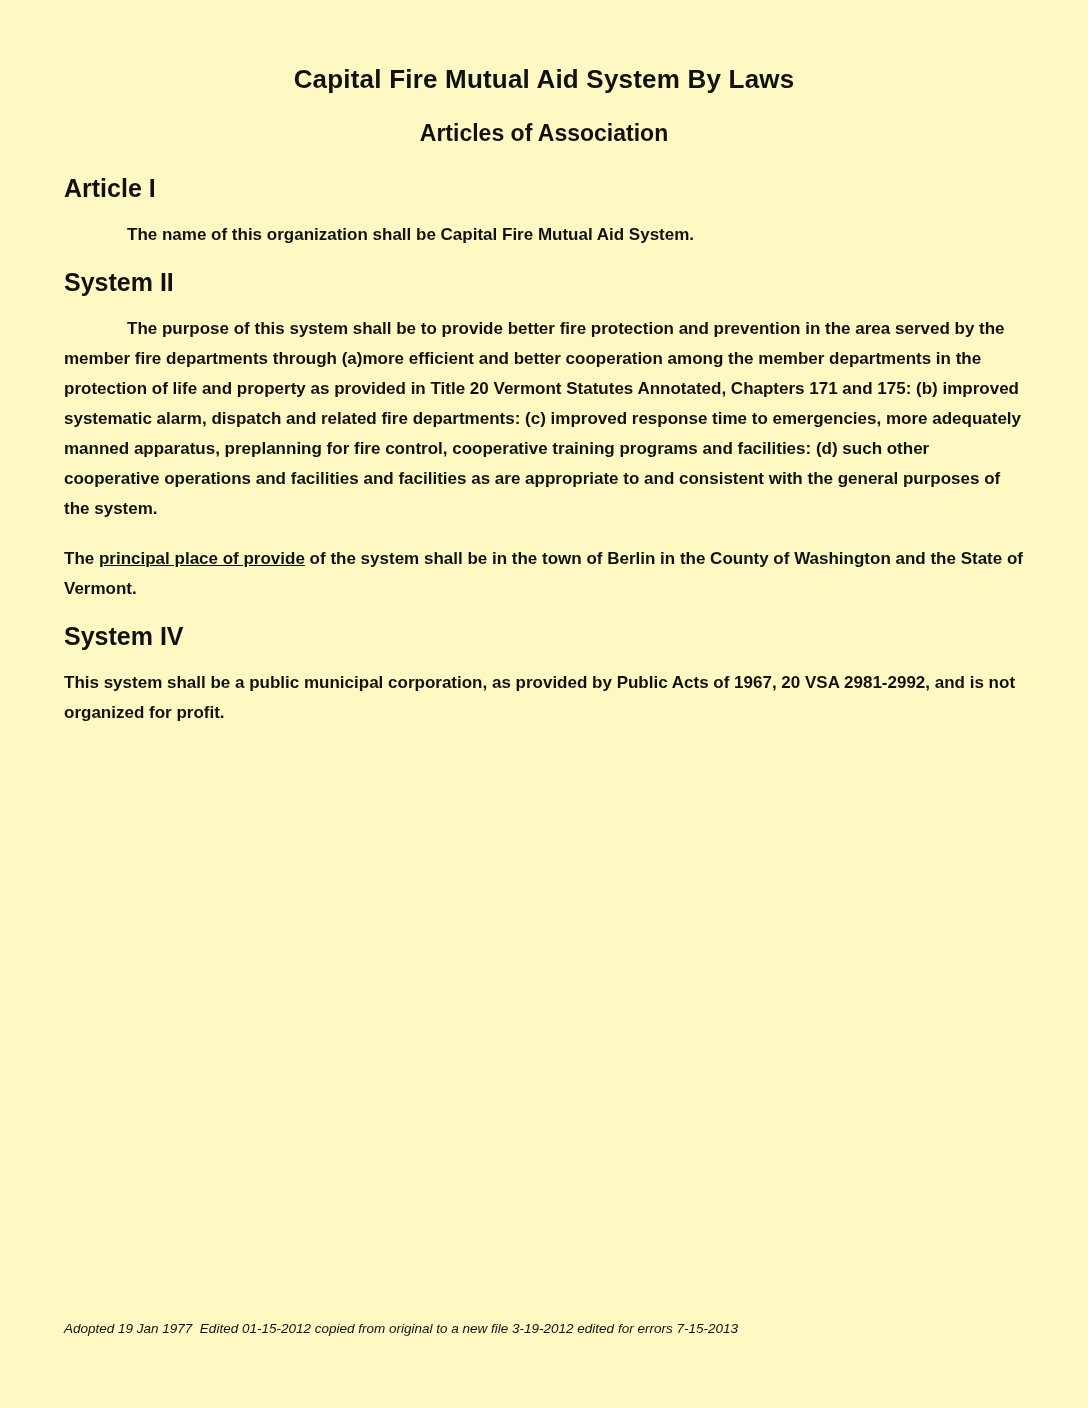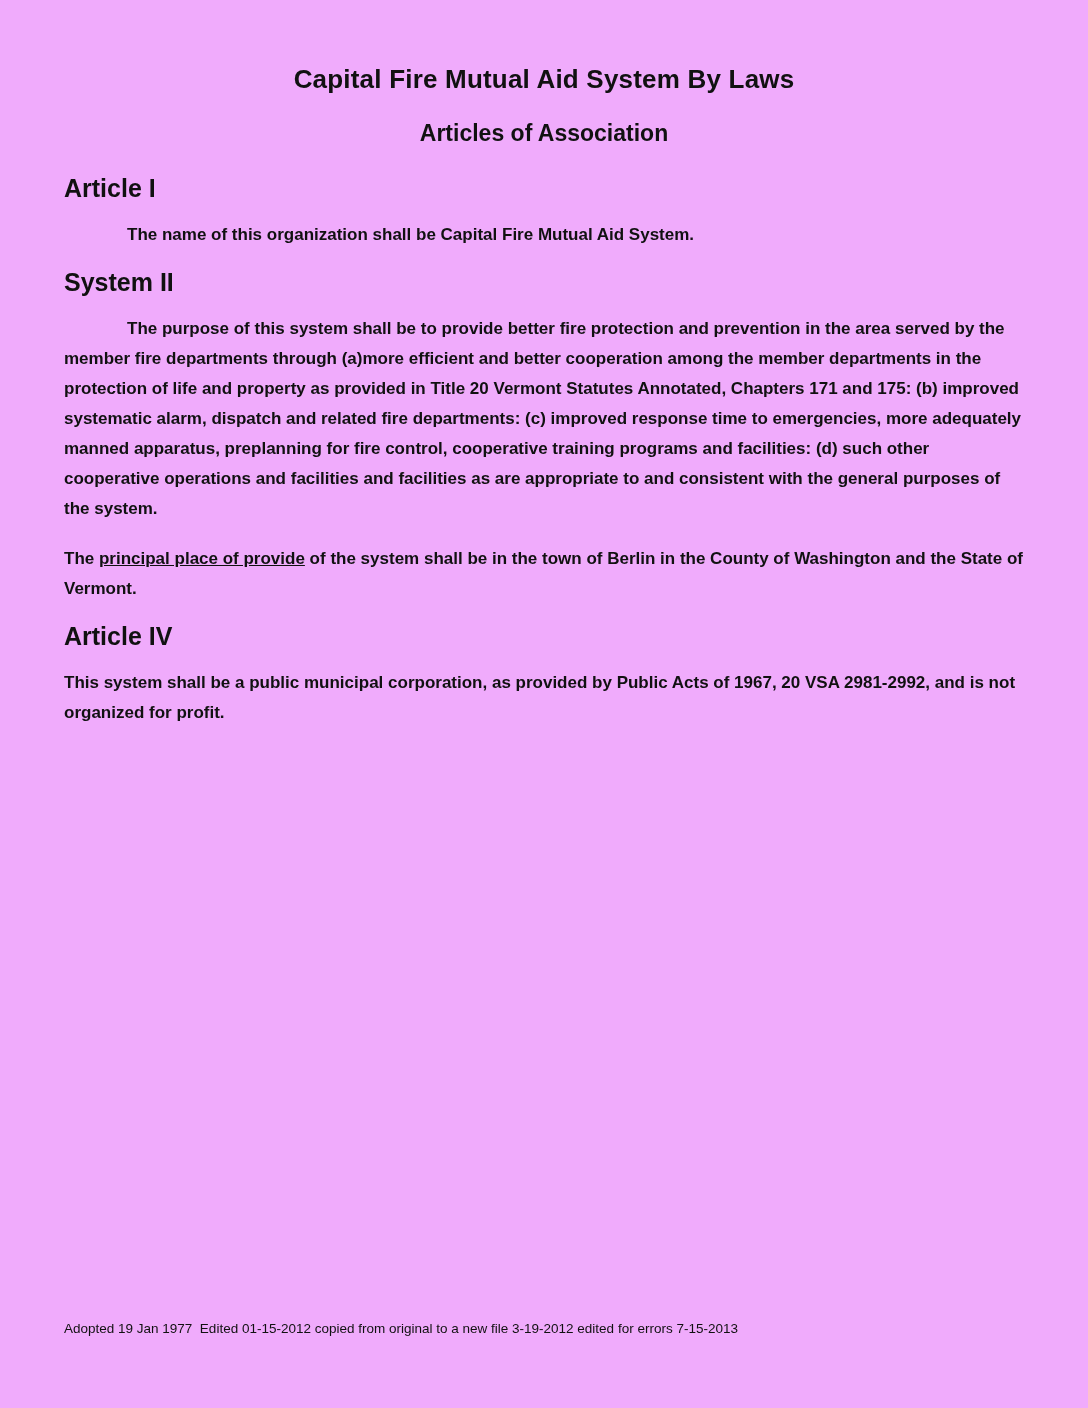--- a/index.html
+++ b/index.html
@@ -4,21 +4,21 @@
 <style>
   html, body {
     margin: 0;
     padding: 0;
     background: #ffffff;
   }
   .page {
     position: relative;
     width: 1088px;
     height: 1408px;
-    background: #f0abfc;
+    background: #fef9c3;
     box-sizing: border-box;
     padding: 62px 64px 0 64px;
     font-family: "Liberation Sans", sans-serif;
     color: #111111;
     overflow: hidden;
   }
   .doc-title {
     font-size: 26px;
     line-height: 34px;
     font-weight: 700;
@@ -54,20 +54,21 @@
   }
   .footer-note {
     position: absolute;
     left: 64px;
     top: 1320px;
     font-size: 13.5px;
     line-height: 18px;
     font-weight: 400;
     white-space: pre-wrap;
     color: #111111;
+    font-style: italic;
   }
 </style>
 </head>
 <body>
 
 <div class="page">
 
   <h1 class="doc-title">Capital Fire Mutual Aid System By Laws</h1>
 
   <h2 class="doc-subtitle">Articles of Association</h2>
@@ -76,19 +77,19 @@
 
   <p class="body-para first-line-indent">The name of this organization shall be Capital Fire Mutual Aid System.</p>
 
   <h3 class="section-heading">System II</h3>
 
   <p class="body-para first-line-indent">The purpose of this system shall be to provide better fire protection and prevention in the area served by the member fire departments through (a)more efficient and better cooperation among the member departments in the protection of life and property as provided in Title 20 Vermont Statutes Annotated, Chapters 171 and 175: (b) improved systematic alarm, dispatch and related fire departments: (c) improved response time to emergencies, more adequately manned apparatus, preplanning for fire control, cooperative training programs and facilities: (d) such other cooperative operations and facilities and facilities as are appropriate to and consistent with the general purposes of the system.</p>
 
 
   <p class="body-para"><span>The </span><span class="underline">principal place of provide</span><span> of the system shall be in the town of Berlin in the County of Washington and the State of Vermont.</span></p>
 
-  <h3 class="section-heading">Article IV</h3>
+  <h3 class="section-heading">System IV</h3>
 
   <p class="body-para">This system shall be a public municipal corporation, as provided by Public Acts of 1967, 20 VSA 2981-2992, and is not organized for profit.</p>
 
   <div class="footer-note">Adopted 19 Jan 1977  Edited 01-15-2012 copied from original to a new file 3-19-2012 edited for errors 7-15-2013</div>
 
 </div>
 
 </body></html>

